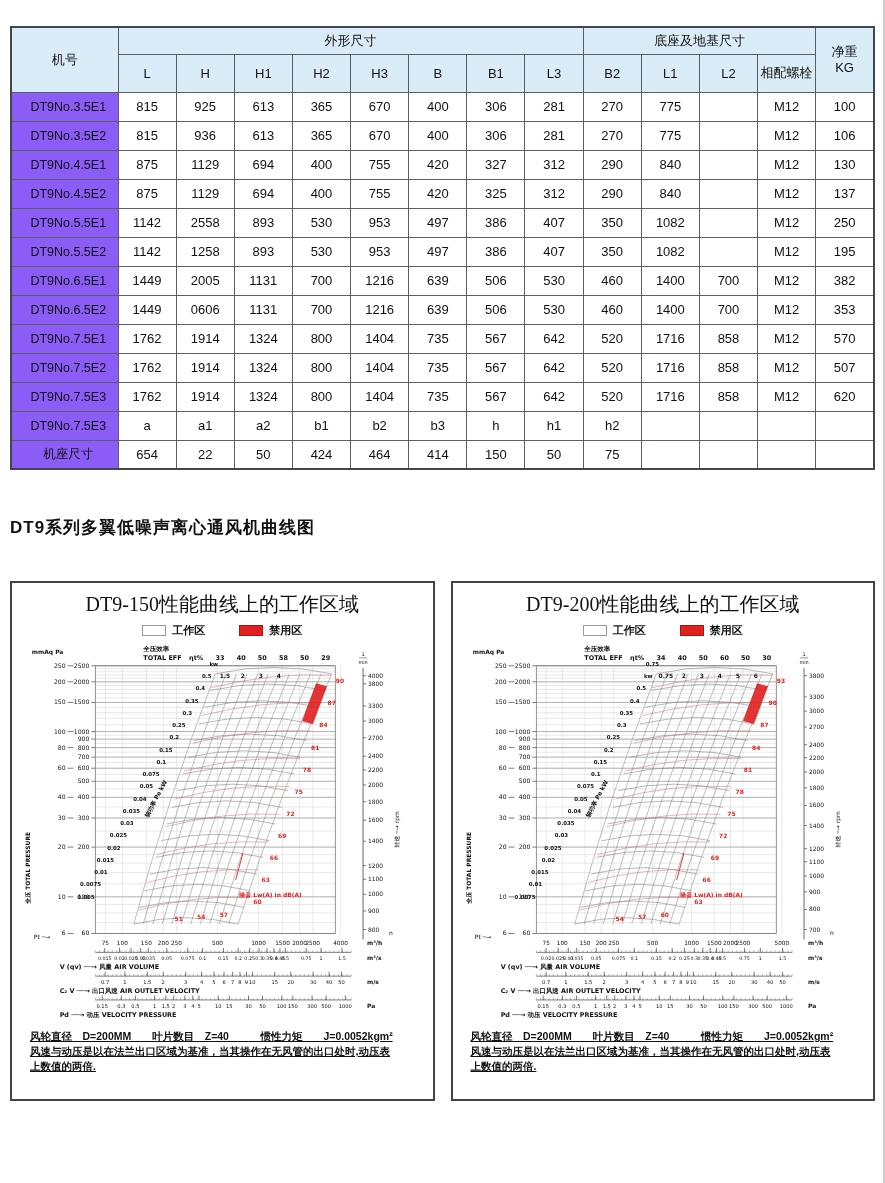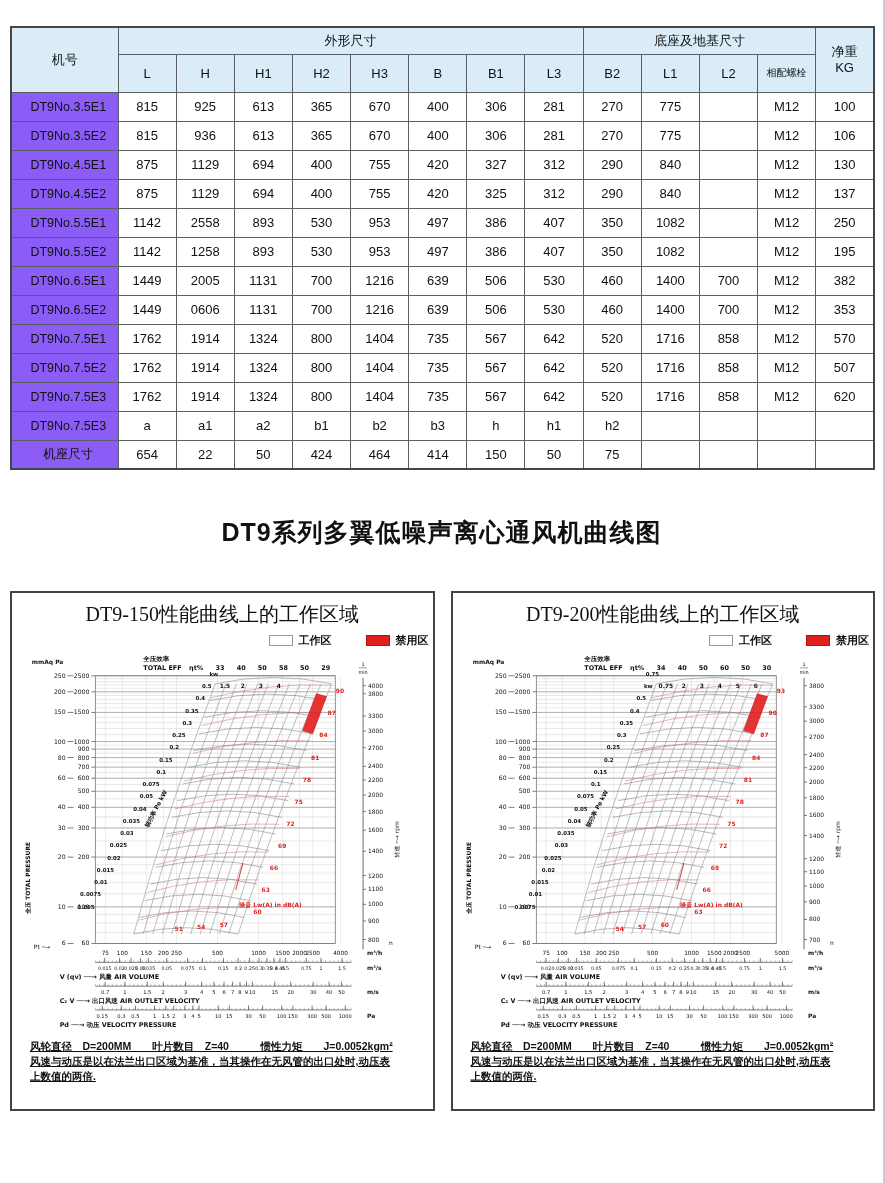--- a/index.html
+++ b/index.html
@@ -36,44 +36,44 @@
     text-align: center; vertical-align: middle;
     padding: 0 1px;
     height: 29px;
     background: #fff;
   }
   table.dims thead th { background: #d9ecf8; font-weight: normal; }
   table.dims thead tr.r1 th { height: 27px; }
   table.dims thead tr.r2 th { height: 38px; }
   table.dims td.model { background: #8b5cf6; font-size: 12.5px; padding-left: 8px; }
   table.dims { border: 2px solid #42474c; }
-  th.bolt { font-size: 10px; line-height: 1.15; }
+  th.bolt { font-size: 13px; line-height: 1.15; }
   th.weight { line-height: 1.2; }
 
   
   .section-title {
-    text-align: center; font-size: 25px; font-weight: bold;
+    text-align: left; font-size: 17px; font-weight: bold;
     margin-top: 46px; letter-spacing: 1px;
   }
 
   
   .charts { display: flex; gap: 16px; margin-top: 42px; width: 865px; }
   .chart-panel {
     flex: 1 1 0;
     border: 2px solid #3f444a;
     background: #fff;
     min-height: 520px;
     padding: 8px 4px 6px 4px;
   }
   .chart-title {
     font-family: "Liberation Serif", serif;
     font-size: 20px; text-align: center; color: #111;
   }
   .chart-legend {
-    display: flex; justify-content: flex-end; gap: 34px;
+    display: flex; justify-content: center; gap: 34px;
     margin-top: 5px; font-size: 11px; font-weight: bold;
     align-items: center;
   }
   .legend-item { display: flex; align-items: center; gap: 6px; }
   .legend-swatch { width: 24px; height: 11px; border: 1px solid #999; display: inline-block; }
   .legend-swatch.red { background: #e01f1f; border-color: #b01010; }
   .chart-svg { width: 100%; height: auto; display: block; margin-top: 2px; }
   .chart-footer {
     font-size: 10.5px; font-weight: bold; line-height: 1.45;
     padding: 2px 12px 0 14px; color: #111; text-decoration: underline;

